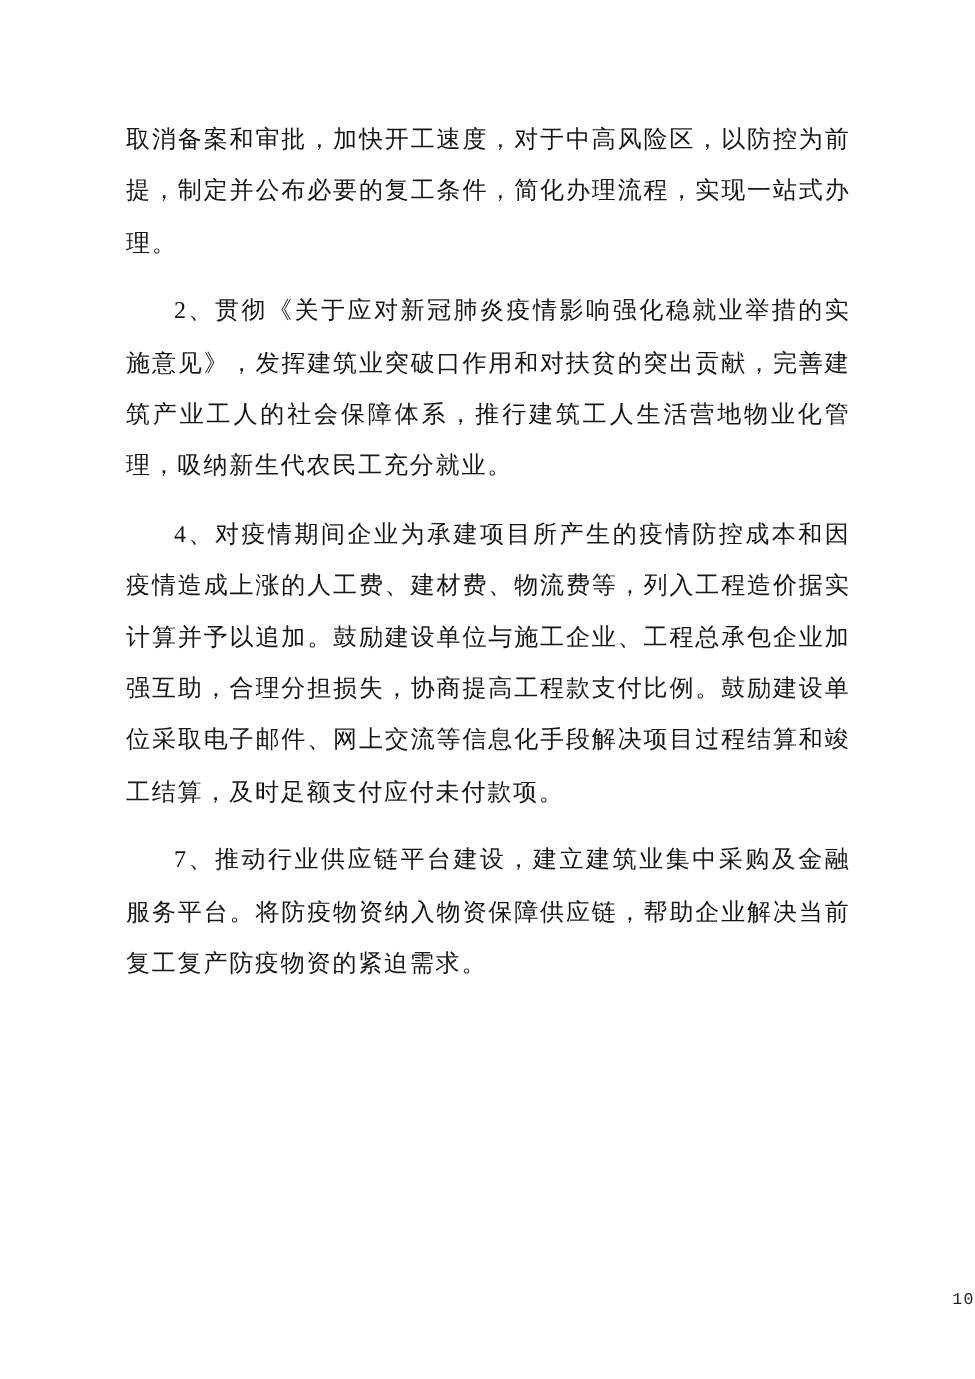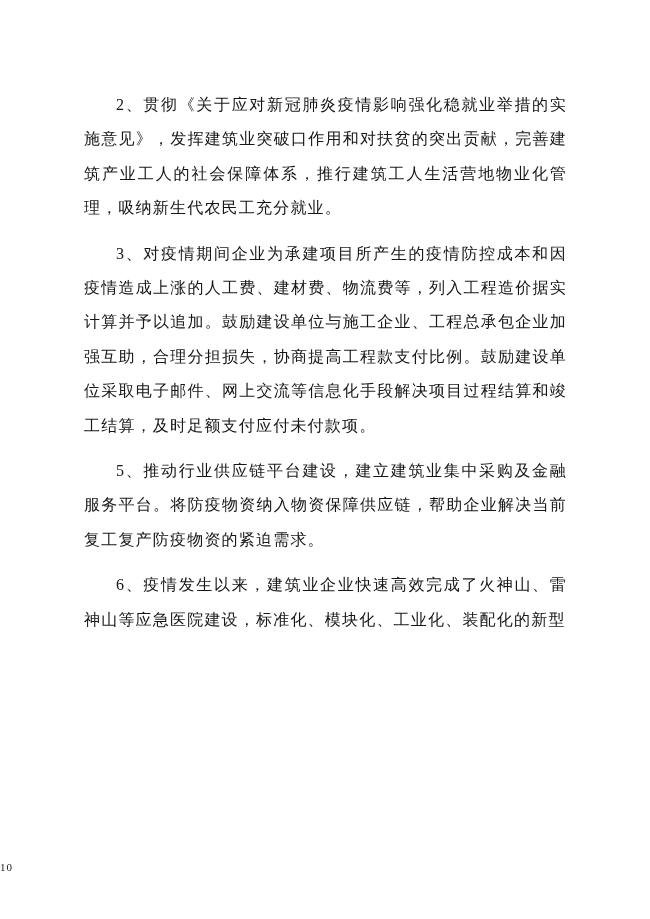--- a/index.html
+++ b/index.html
@@ -34,30 +34,31 @@
   }
   .content p.indent {
     text-indent: 2em;
     margin-top: 11px;
   }
   .footer {
     position: absolute;
     left: 0;
     right: 0;
     bottom: 46px;
-    text-align: left;
+    text-align: right;
     font-size: 11px;
     letter-spacing: 1px;
     color: #222222;
+    font-family: Liberation Mono, monospace;
   }
 </style>
 </head>
 <body>
 
 <div class="page">
   <main class="content">
+    <p>取消备案和审批，加快开工速度，对于中高风险区，以防控为前提，制定并公布必要的复工条件，简化办理流程，实现一站式办理。</p>
     <p class="indent">2、贯彻《关于应对新冠肺炎疫情影响强化稳就业举措的实施意见》，发挥建筑业突破口作用和对扶贫的突出贡献，完善建筑产业工人的社会保障体系，推行建筑工人生活营地物业化管理，吸纳新生代农民工充分就业。</p>
-    <p class="indent">3、对疫情期间企业为承建项目所产生的疫情防控成本和因疫情造成上涨的人工费、建材费、物流费等，列入工程造价据实计算并予以追加。鼓励建设单位与施工企业、工程总承包企业加强互助，合理分担损失，协商提高工程款支付比例。鼓励建设单位采取电子邮件、网上交流等信息化手段解决项目过程结算和竣工结算，及时足额支付应付未付款项。</p>
-    <p class="indent">5、推动行业供应链平台建设，建立建筑业集中采购及金融服务平台。将防疫物资纳入物资保障供应链，帮助企业解决当前复工复产防疫物资的紧迫需求。</p>
-    <p class="indent">6、疫情发生以来，建筑业企业快速高效完成了火神山、雷神山等应急医院建设，标准化、模块化、工业化、装配化的新型</p>
+    <p class="indent">4、对疫情期间企业为承建项目所产生的疫情防控成本和因疫情造成上涨的人工费、建材费、物流费等，列入工程造价据实计算并予以追加。鼓励建设单位与施工企业、工程总承包企业加强互助，合理分担损失，协商提高工程款支付比例。鼓励建设单位采取电子邮件、网上交流等信息化手段解决项目过程结算和竣工结算，及时足额支付应付未付款项。</p>
+    <p class="indent">7、推动行业供应链平台建设，建立建筑业集中采购及金融服务平台。将防疫物资纳入物资保障供应链，帮助企业解决当前复工复产防疫物资的紧迫需求。</p>
   </main>
   <div class="footer">10</div>
 </div>
 
 </body></html>

